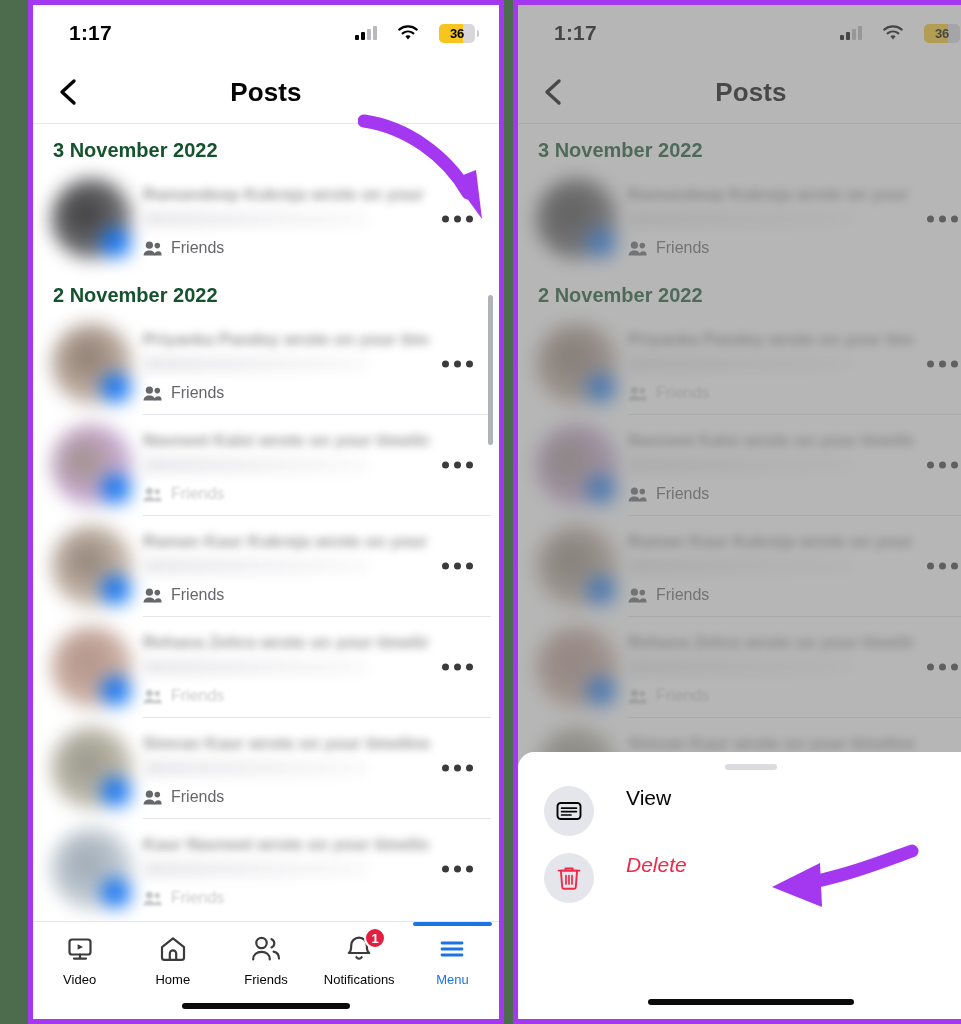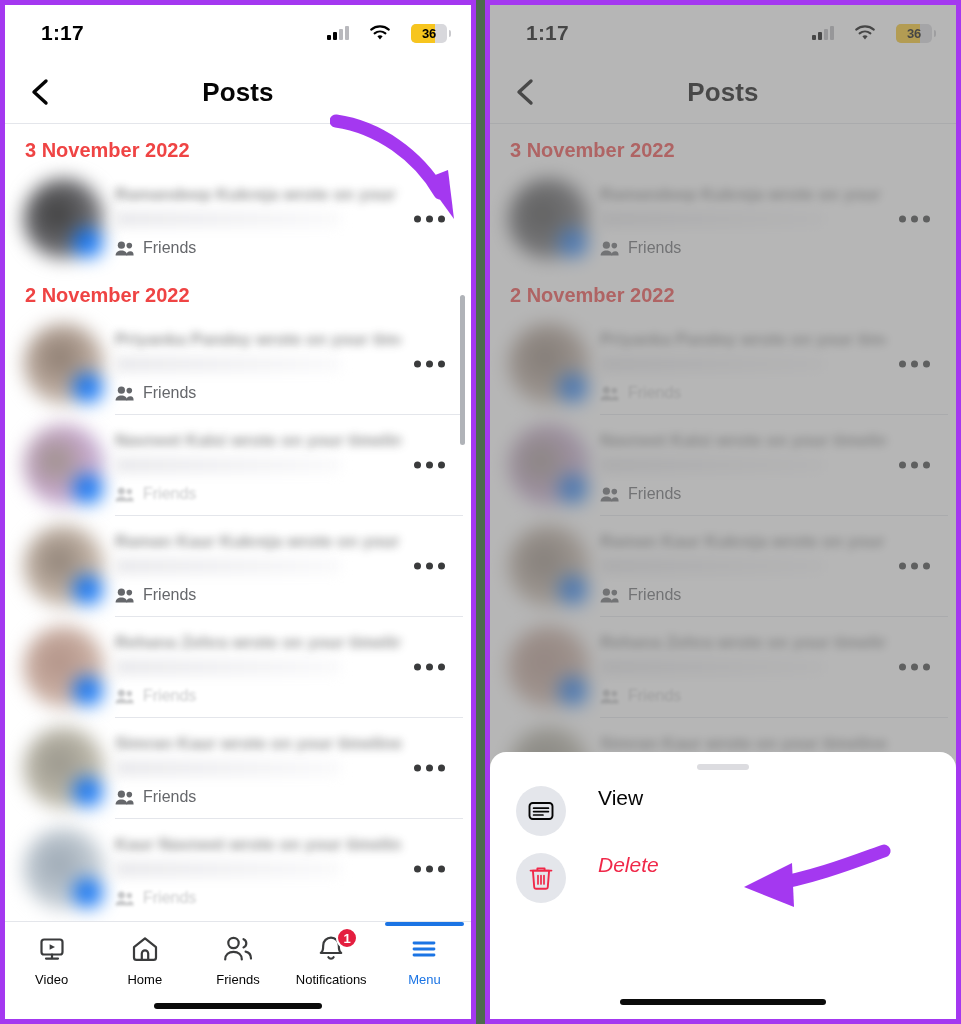--- a/index.html
+++ b/index.html
@@ -2,21 +2,21 @@
 <html><head>
 <meta charset="utf-8">
 <style>
   * { box-sizing: border-box; margin: 0; padding: 0; }
   html, body {
     width: 961px; height: 1024px;
     background: #4d6b4d;
     font-family: "Liberation Sans", sans-serif;
     overflow: hidden;
   }
-  .stage { position: relative; width: 961px; height: 916px; display: flex; }
+  .stage { position: relative; width: 961px; height: 916px; display: flex; padding-left: 28px; }
 
   
   .panel {
     position: relative;
     background: #ffffff;
     border: 5px solid var(--accent);
     overflow: hidden;
     flex: 0 0 auto;
   }
   .panel-left  { width: 476px; height: 1024px; }
@@ -66,21 +66,21 @@
   .nav-back {
     position: absolute; left: 22px; top: 50%; transform: translateY(-50%);
     width: 26px; height: 30px;
   }
   .nav-title { font-size: 26px; font-weight: bold; color: #050505; letter-spacing: .1px; }
   .nav-sep { height: 1px; background: #e4e6eb; width: 100%; }
 
   
   .list { position: relative; }
   .date-hdr {
-    font-size: 20px; font-weight: bold; color: #ef4444;
+    font-size: 20px; font-weight: bold; color: #14532d;
     padding: 15px 20px 7px 20px;
   }
   .post-row { position: relative; height: 100px; }
   .avatar {
     position: absolute; left: 18px; top: 50%; transform: translateY(-50%);
     width: 82px; height: 82px; border-radius: 50%;
     filter: blur(9px);
   }
   .avatar .badge {
     position: absolute; right: 2px; bottom: 2px;

